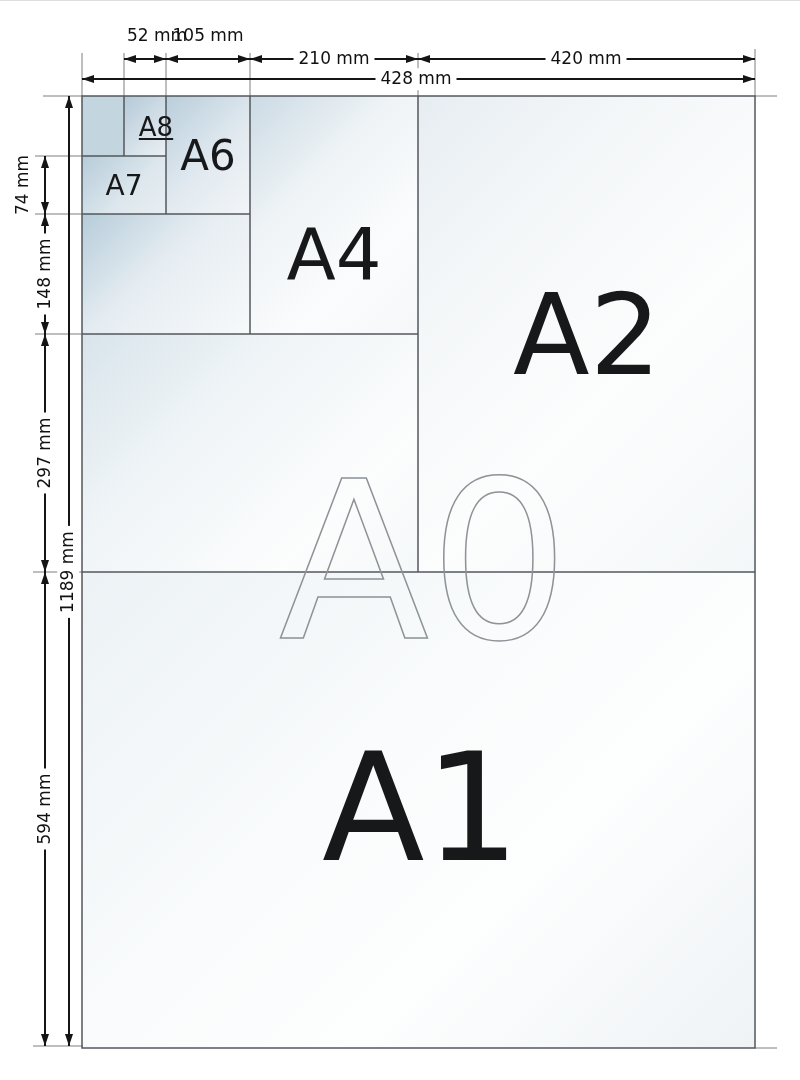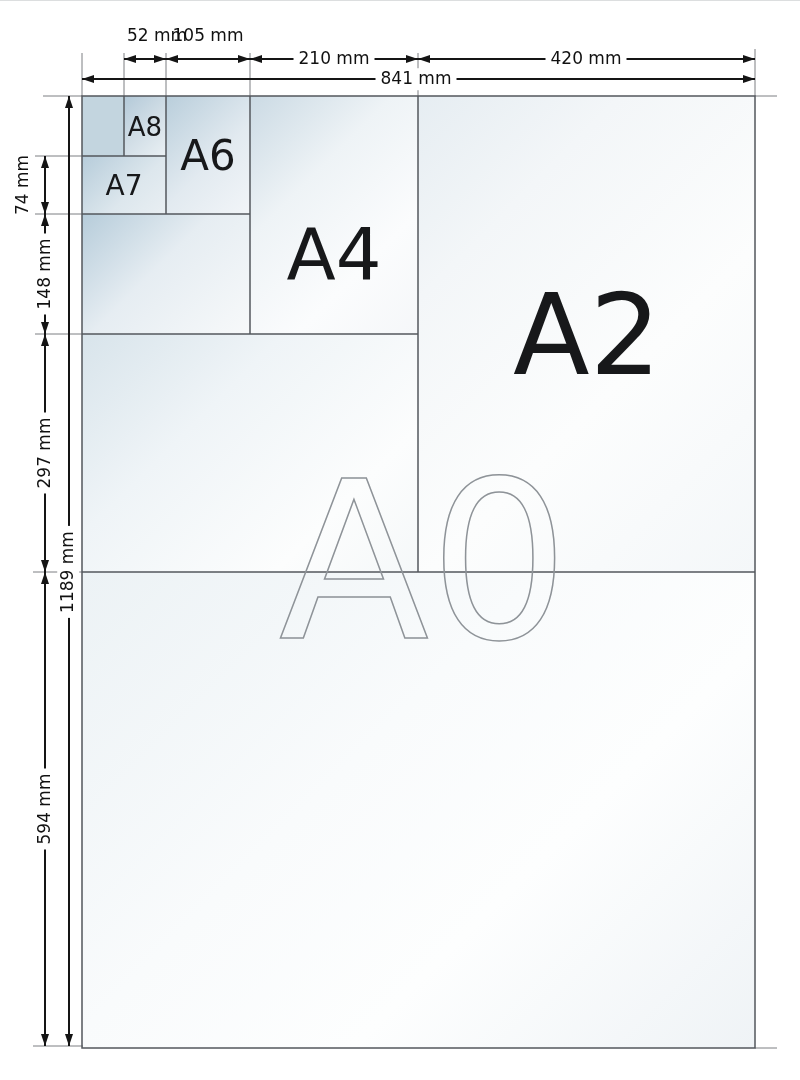--- a/index.html
+++ b/index.html
@@ -131,30 +131,31 @@
         <polygon points="45,571 41,559 49,559"></polygon>
 
       <polygon points="45,571 41,583 49,583"></polygon>
         <polygon points="45,1045 41,1033 49,1033"></polygon>
 
       <polygon points="69,95 65,107 73,107"></polygon>
         <polygon points="69,1045 65,1033 73,1033"></polygon>
     </g>
   </svg>
 
-  <div class="paper-label fs-a8" style="left:145px;top:126px;">A8</div>
+  <div class="paper-label fs-a8" style="left:156px;top:126px;text-decoration:underline;">A8</div>
   <div class="paper-label fs-a7" style="left:124px;top:185px;">A7</div>
   <div class="paper-label fs-a6" style="left:208px;top:155px;">A6</div>
   <div class="paper-label fs-a4" style="left:334px;top:215px;margin-top:38px;">A4</div>
   <div class="paper-label fs-a2" style="left:587px;top:334px;">A2</div>
+  <div class="paper-label fs-a1" style="left:421px;top:807px;">A1</div>
 
   <div class="dim-label" style="left:145px;top:35px;margin-left:12px;">52 mm</div>
   <div class="dim-label" style="left:208px;top:35px;">105 mm</div>
   <div class="dim-label bg" style="left:334px;top:58px;">210 mm</div>
   <div class="dim-label bg" style="left:586px;top:58px;">420 mm</div>
-  <div class="dim-label bg" style="left:416px;top:78px;">841 mm</div>
+  <div class="dim-label bg" style="left:416px;top:78px;">428 mm</div>
   <div class="dim-label rot" style="left:23px;top:184px;">74 mm</div>
   <div class="dim-label rot bg" style="left:45px;top:273px;">148 mm</div>
   <div class="dim-label rot bg" style="left:45px;top:452px;">297 mm</div>
   <div class="dim-label rot bg" style="left:45px;top:808px;">594 mm</div>
   <div class="dim-label rot bg" style="left:68px;top:571px;">1189 mm</div>
 
 </div>
 
 </body></html>

